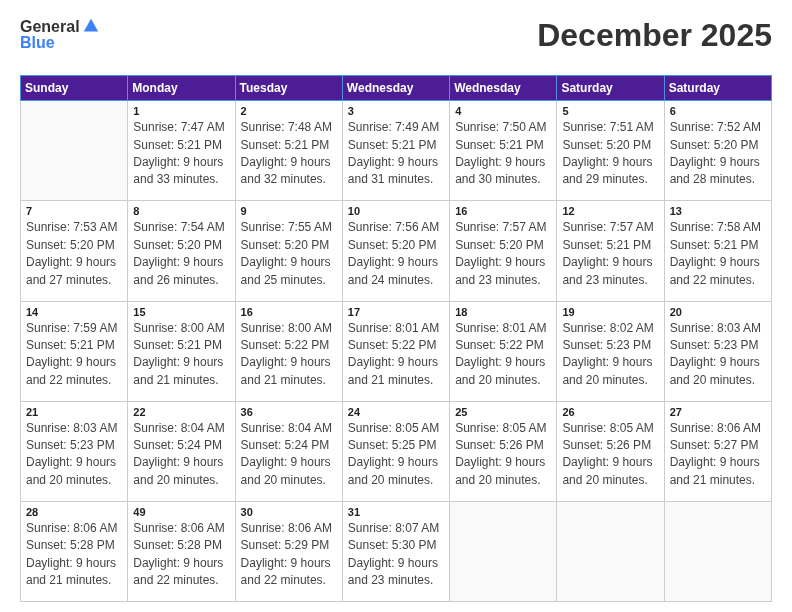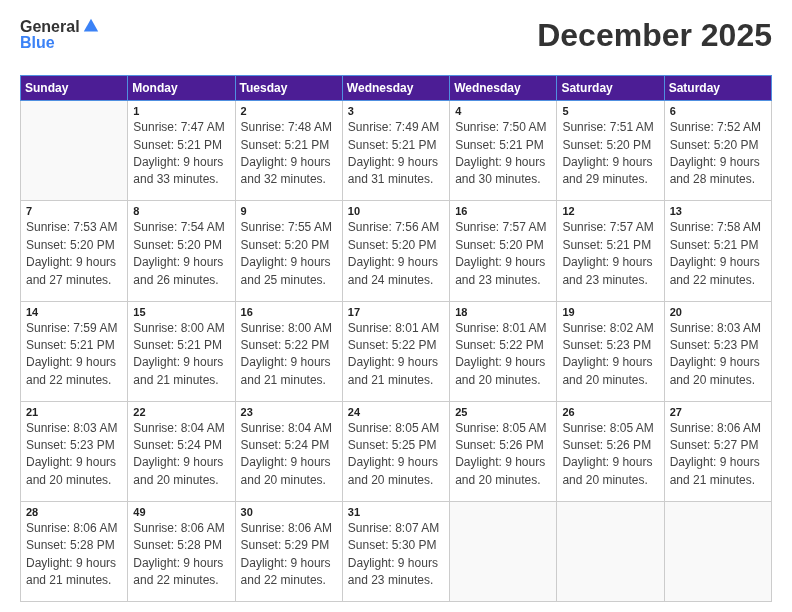--- a/index.html
+++ b/index.html
@@ -221,21 +221,21 @@
         <tr class="week-row">
           <td>
             <span class="day-number">21</span>
             <div class="day-info">Sunrise: 8:03 AM<br>Sunset: 5:23 PM<br>Daylight: 9 hours<br>and 20 minutes.</div>
           </td>
           <td>
             <span class="day-number">22</span>
             <div class="day-info">Sunrise: 8:04 AM<br>Sunset: 5:24 PM<br>Daylight: 9 hours<br>and 20 minutes.</div>
           </td>
           <td>
-            <span class="day-number">23</span>
+            <span class="day-number">36</span>
             <div class="day-info">Sunrise: 8:04 AM<br>Sunset: 5:24 PM<br>Daylight: 9 hours<br>and 20 minutes.</div>
           </td>
           <td>
             <span class="day-number">24</span>
             <div class="day-info">Sunrise: 8:05 AM<br>Sunset: 5:25 PM<br>Daylight: 9 hours<br>and 20 minutes.</div>
           </td>
           <td>
             <span class="day-number">25</span>
             <div class="day-info">Sunrise: 8:05 AM<br>Sunset: 5:26 PM<br>Daylight: 9 hours<br>and 20 minutes.</div>
           </td>

